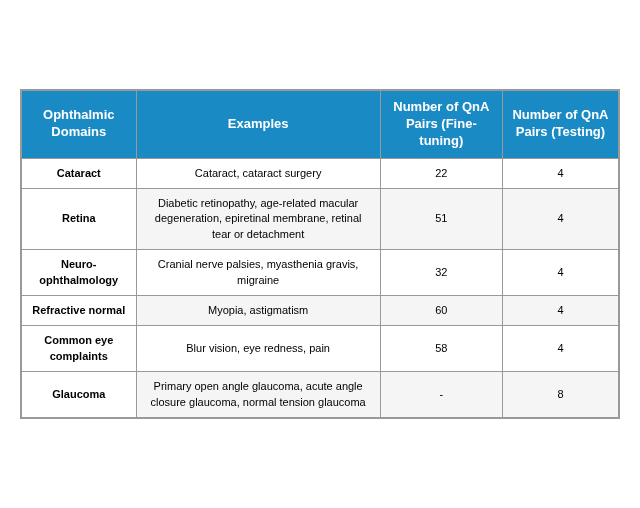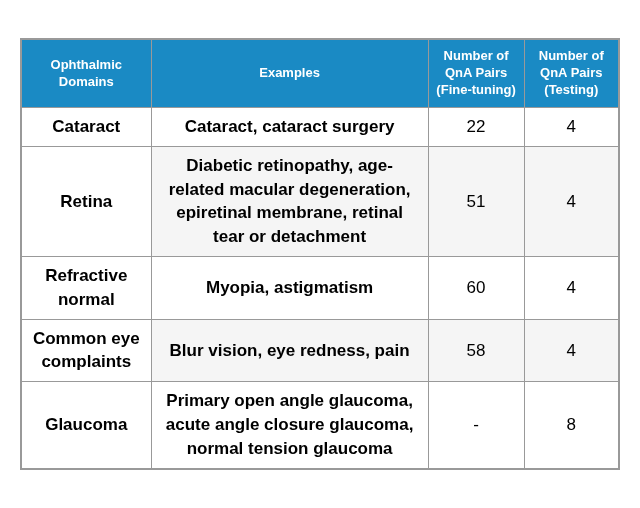--- a/index.html
+++ b/index.html
@@ -31,28 +31,28 @@
       border: 1.5px solid #999;
       font-size: 13px;
       line-height: 1.3;
     }
     tbody tr td {
       border: 1.5px solid #999;
       padding: 7px 8px;
       text-align: center;
       vertical-align: middle;
       line-height: 1.4;
-      font-size: 17px;
+      font-size: 11px;
     }
     tbody tr td:first-child {
       font-weight: bold;
       background-color: #fff;
     }
     tbody tr td:nth-child(2) {
-      font-weight: bold;
+      font-weight: normal;
     }
     tbody tr td:nth-child(3),
     tbody tr td:nth-child(4) {
       font-weight: normal;
     }
     tbody tr:nth-child(even) td {
       background-color: #f5f5f5;
     }
     tbody tr:nth-child(odd) td {
       background-color: #fff;
@@ -81,20 +81,26 @@
           <td>22</td>
           <td>4</td>
         </tr>
         <tr>
           <td>Retina</td>
           <td>Diabetic retinopathy, age-related macular degeneration, epiretinal membrane, retinal tear or detachment</td>
           <td>51</td>
           <td>4</td>
         </tr>
         <tr>
+          <td>Neuro-ophthalmology</td>
+          <td>Cranial nerve palsies, myasthenia gravis, migraine</td>
+          <td>32</td>
+          <td>4</td>
+        </tr>
+        <tr>
           <td>Refractive normal</td>
           <td>Myopia, astigmatism</td>
           <td>60</td>
           <td>4</td>
         </tr>
         <tr>
           <td>Common eye complaints</td>
           <td>Blur vision, eye redness, pain</td>
           <td>58</td>
           <td>4</td>

